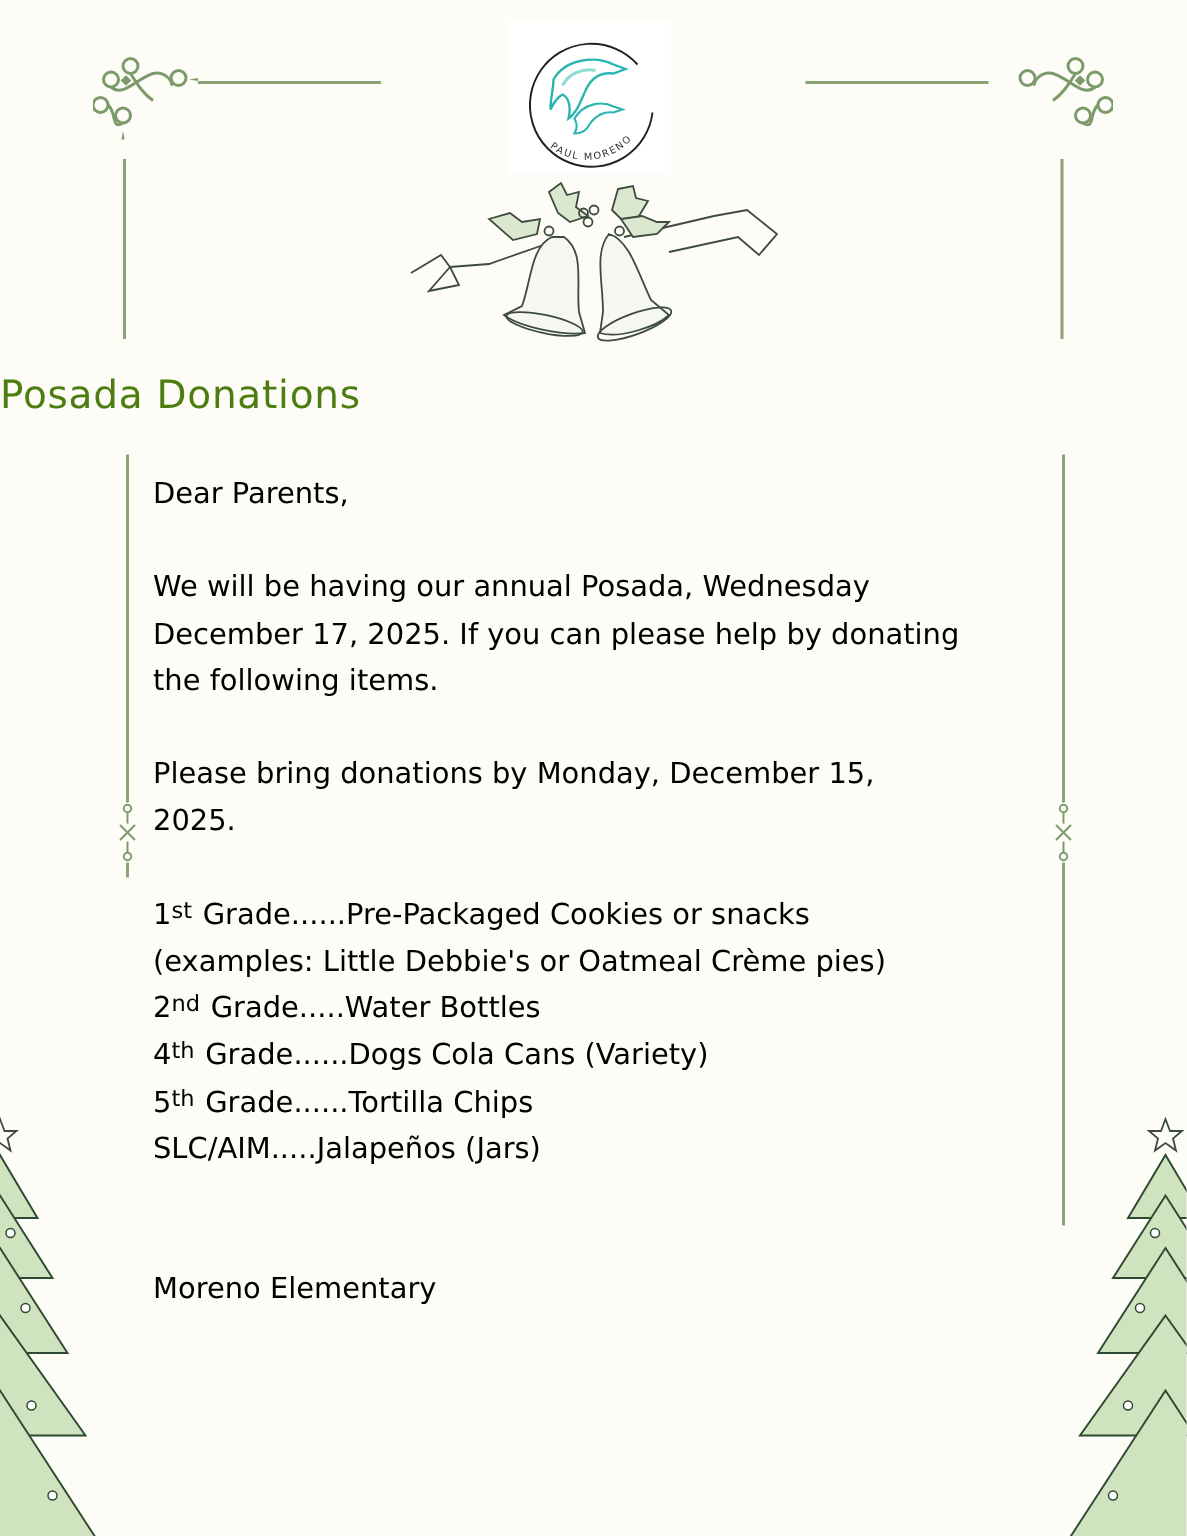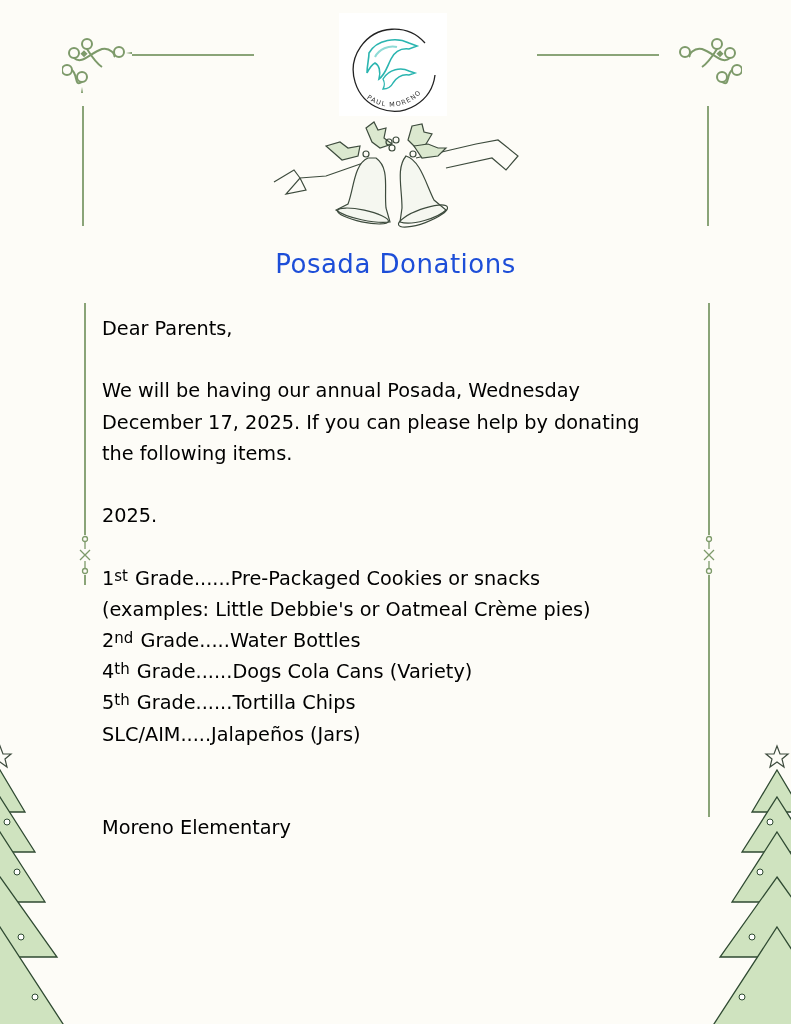--- a/index.html
+++ b/index.html
@@ -12,22 +12,22 @@
   .abs { position:absolute; }
   .logo-box {
     left:339px; top:13px; width:108px; height:103px; background:#ffffff;
   }
   .logo-box svg { width:100%; height:100%; }
   .corner { width:90px; height:200px; }
   .hline { height:2px; background:#8aa478; }
   .vline { width:2px; background:#8aa478; }
   .bells { left:266px; top:118px; width:256px; height:112px; }
   .title {
-    left:0; width:791px; top:249px; text-align:center;
-    font-size:26px; letter-spacing:0.5px; color:#1d4ed8;
+    left:0; width:791px; top:249px; 
+    font-size:26px; letter-spacing:0.5px; color:#4d7c0f;
     font-family:"DejaVu Sans", sans-serif; font-weight:normal;
   }
   .body-text {
     left:102px; top:313px; width:600px;
     font-size:19.3px; line-height:31.2px; color:#000000;
   }
   .body-text p { margin:0; }
   .spacer { height:31.2px; }
   sup { font-size:15px; vertical-align:top; position:relative; top:-2px; margin-right:1px; }
   .tree { width:130px; height:285px; }
@@ -132,20 +132,21 @@
 </svg>
 <div class="abs vline" style="left:708px; top:575px; height:242px;"></div>
 
 <div class="abs body-text">
   <p>Dear Parents,</p>
   <div class="spacer"></div>
   <p>We will be having our annual Posada, Wednesday</p>
   <p>December 17, 2025. If you can please help by donating</p>
   <p>the following items.</p>
   <div class="spacer"></div>
+  <p>Please bring donations by Monday, December 15,</p>
   <p>2025.</p>
   <div class="spacer"></div>
 
   <p><span>1</span><sup>st</sup><span> Grade</span><span>......</span><span>Pre-Packaged Cookies or snacks</span></p>
   <p>(examples: Little Debbie's or Oatmeal Crème pies)</p>
   <p><span>2</span><sup>nd</sup><span> Grade</span><span>.....</span><span>Water Bottles</span></p>
   <p><span>4</span><sup>th</sup><span> Grade</span><span>......</span><span>Dogs Cola Cans (Variety)</span></p>
   <p><span>5</span><sup>th</sup><span> Grade</span><span>......</span><span>Tortilla Chips</span></p>
   <p><span>SLC/AIM</span><span>.....</span><span>Jalapeños (Jars)</span></p>
   <div class="spacer"></div>

